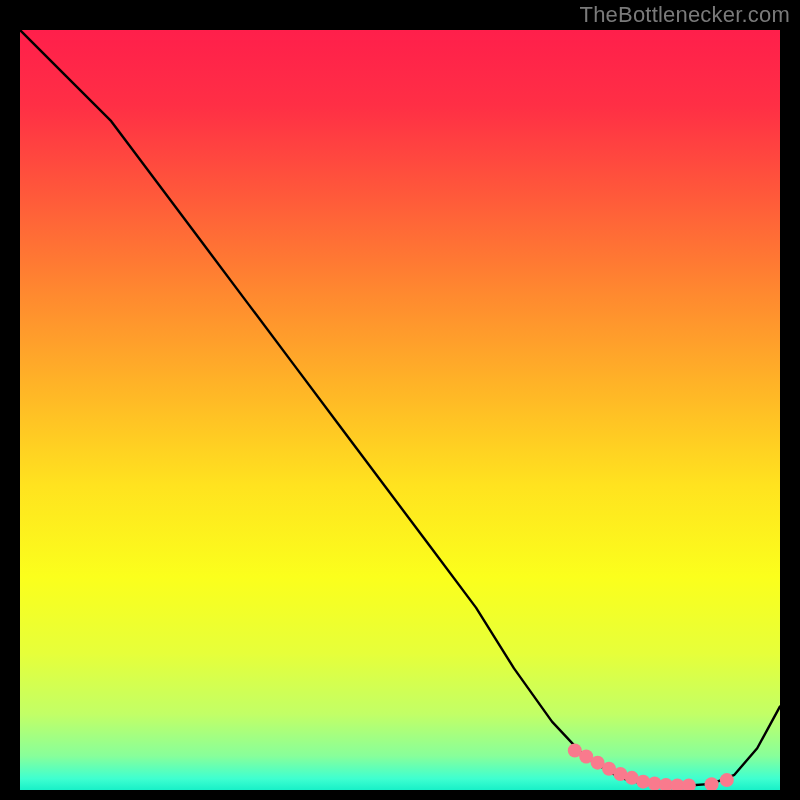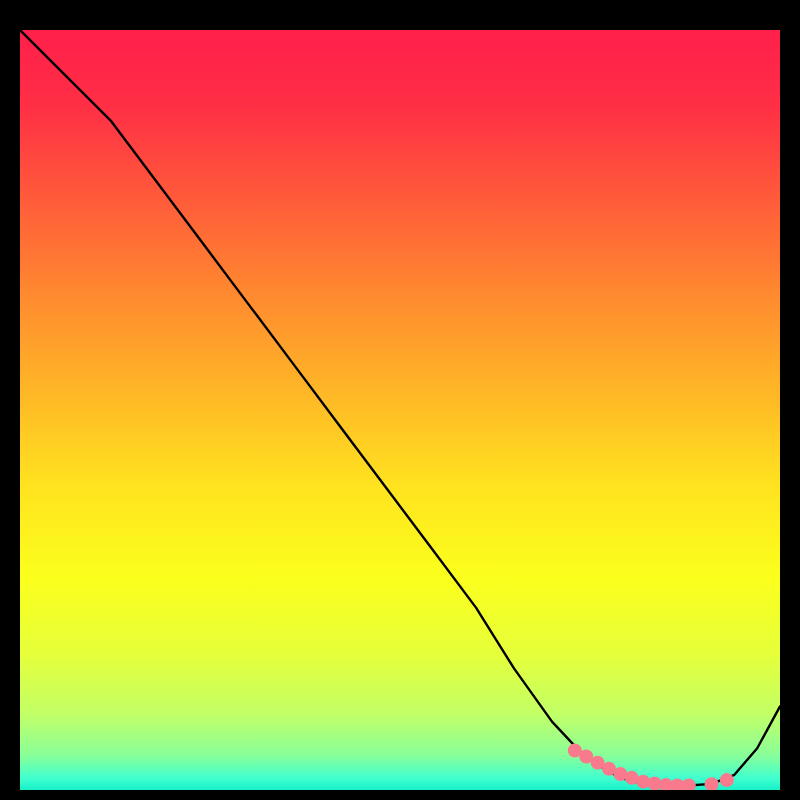--- a/index.html
+++ b/index.html
@@ -35,20 +35,21 @@
     background: #000;
   }
   svg {
     display: block;
   }
 </style>
 </head>
 <body>
 
 <div class="frame">
+  <div class="watermark">TheBottlenecker.com</div>
   <div class="plot-wrap">
     <svg id="plot" width="760" height="760" viewBox="0 0 760 760">
         <defs>
           <linearGradient id="bg-grad" x1="0" y1="0" x2="0" y2="1">
             <stop offset="0.00%" stop-color="#ff1f4b"></stop>
             <stop offset="10.00%" stop-color="#ff2f45"></stop>
             <stop offset="22.00%" stop-color="#ff5a3a"></stop>
             <stop offset="35.00%" stop-color="#ff8a2f"></stop>
             <stop offset="48.00%" stop-color="#ffb826"></stop>
             <stop offset="60.00%" stop-color="#ffe31f"></stop>

